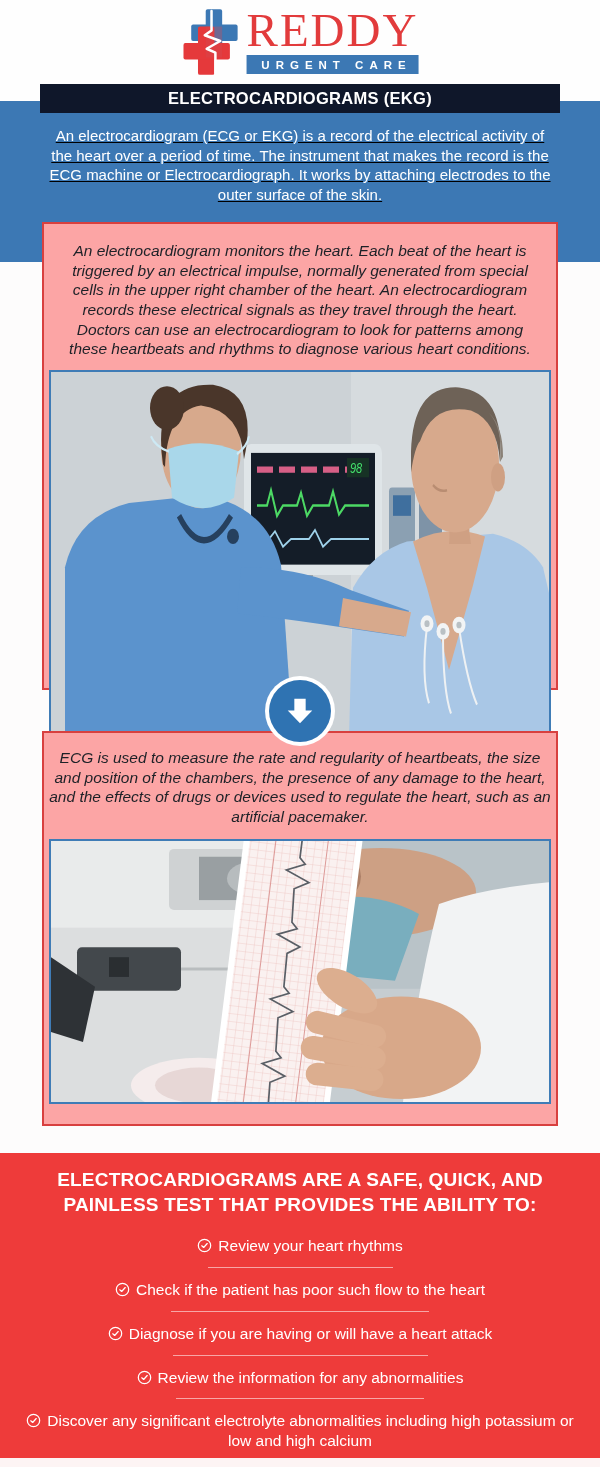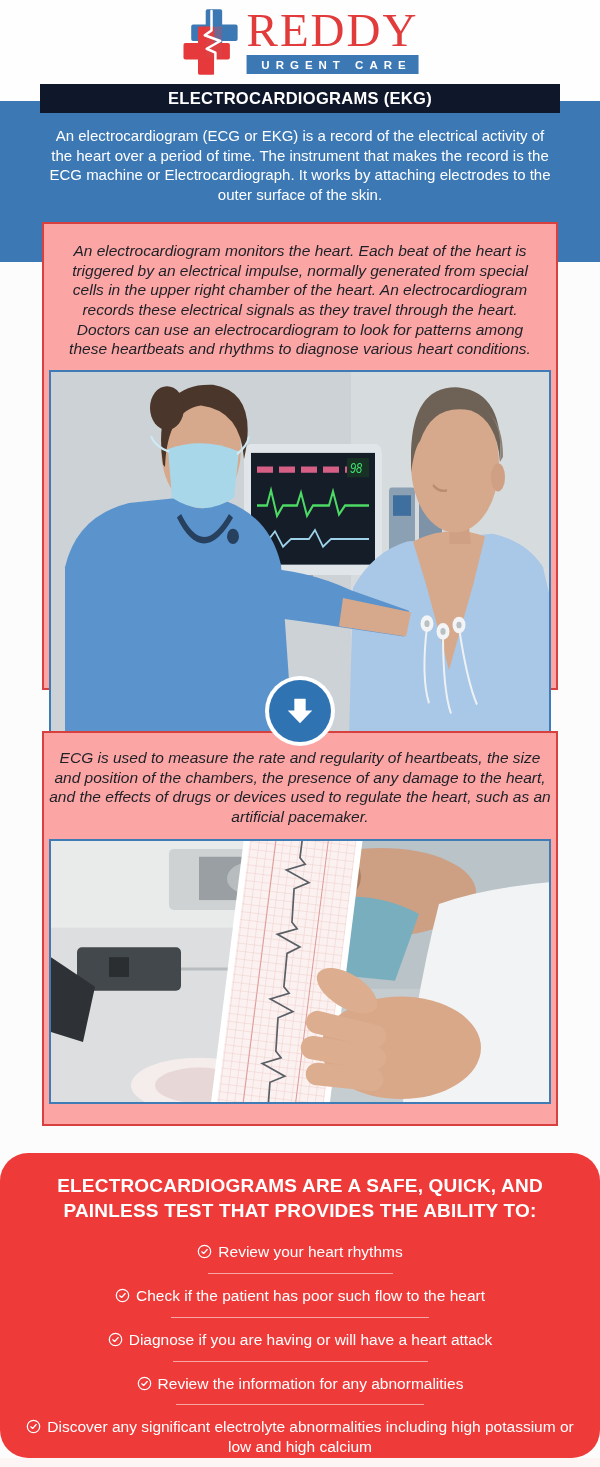--- a/index.html
+++ b/index.html
@@ -20,21 +20,21 @@
                line-height:0.92; letter-spacing:2px; }
   .logo-tag  { background:#3c78b4; color:#ffffff; font-size:11.5px; letter-spacing:6px;
                text-align:center; padding:4px 0 3px 8px; margin-top:3px; font-weight:bold; }
 
   
   .title-bar { position:absolute; top:84px; left:40px; right:40px; height:29px;
                background:#0f172a; z-index:6; display:flex; align-items:center; justify-content:center; }
   .title-bar span { color:#fff; font-weight:bold; font-size:16.5px; letter-spacing:0.3px; }
 
   
-  .blue-band { background:#3c78b4; height:161px; padding-top:25px; }
+  .blue-band { background:#3c78b4; height:161px; padding-top:25px;text-decoration:underline; }
   .intro { width:508px; margin:0 auto; color:#ffffff; text-align:center;
            font-size:15px; line-height:1.3; font-weight:500; }
 
   
   .card { background:#fca5a5; border:2px solid #d8403f; margin:0 42px;
           position:relative; z-index:2;font-style:italic; }
   .card1 { margin-top:-40px; height:468px; padding-top:17px; }
   .card2 { margin-top:41px;  height:395px; padding-top:15px; }
   .card-text { margin:0 auto; text-align:center; color:#1d2127;
                font-size:15.5px; line-height:1.27; font-weight:500; }
@@ -48,22 +48,22 @@
 
   
   .arrow-wrap { position:absolute; top:676px; left:50%; transform:translateX(-50%);
                 z-index:8; width:70px; height:70px; border-radius:50%; background:#ffffff;
                 display:flex; align-items:center; justify-content:center; }
   .arrow-circle { width:62px; height:62px; border-radius:50%; background:#2f73b2;
                   display:flex; align-items:center; justify-content:center; }
   .arrow-circle svg { width:34px; height:34px; }
 
   
-  .benefits { background:#ee3b3a; margin-top:27px; height:305px; padding-top:20px;
-              color:#ffffff; overflow:hidden;border-radius:28px; }
+  .benefits { background:#ee3b3a; margin-top:27px; height:305px; padding-top:14px;
+              color:#ffffff; overflow:hidden; }
   .benefits-heading { text-align:center; font-weight:bold; font-size:19px;
                       line-height:1.32; width:530px; margin:0 auto; letter-spacing:0.2px; }
   .benefit-list { margin-top:7px; list-style:none; }
   .benefit-item { text-align:center; max-width:560px; margin:0 auto; padding:12px 0 11px 0;
                   font-size:15.5px; font-weight:500; line-height:1.28; }
   .check { display:inline-block; vertical-align:-2px; margin-right:6px; }
   .check svg { width:15px; height:15px; display:block; }
   .divider { height:1px; background:rgba(255,255,255,0.55); margin:0 auto; }
   .divider.d1 { width:185px; } .divider.d2 { width:258px; }
   .divider.d3 { width:255px; } .divider.d4 { width:248px; }

